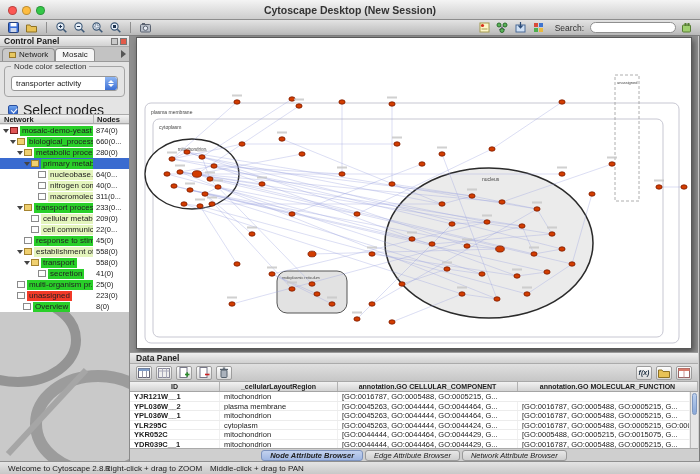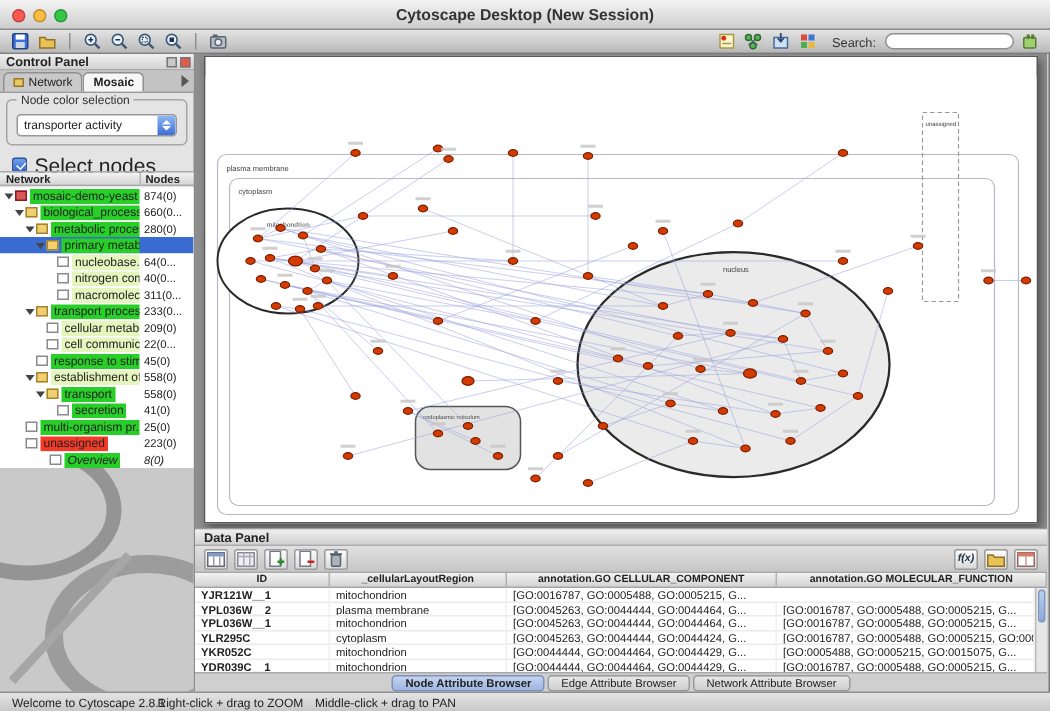--- a/index.html
+++ b/index.html
@@ -31,21 +31,21 @@
     border-right:1px solid #8a8a8a; }
   .cp-title { height:11px; background:linear-gradient(#f1f1f1,#d2d2d2); border-bottom:1px solid #aaa;
     font-size:8.5px; font-weight:bold; line-height:11px; padding-left:4px; position:relative; }
   .cp-btns { position:absolute; right:2px; top:2px; display:flex; gap:2px; }
   .cp-btn { width:7px; height:7px; border:1px solid #777; background:#c9c9c9; }
   .cp-btn.red { background:#e25b4a; }
   .cp-tabs { height:15px; background:#c3c3c3; display:flex; align-items:flex-end; padding-left:2px;
     border-bottom:1px solid #9a9a9a; }
   .tab { font-size:8px; padding:1px 6px 2px; border:1px solid #8f8f8f; border-bottom:none;
     border-radius:4px 4px 0 0; background:#c9c9c9; display:flex; gap:3px; align-items:center; height:13px; }
-  .tab.active { background:#f6f6f6; font-weight:bold; }
+  .tab.active { background:#f6f6f6; font-weight:normal; }
   .tabicon { width:7px; height:6px; background:#e8c860; border:1px solid #97782b; }
   .tab-arrow { margin-left:auto; margin-right:3px; margin-bottom:3px; width:0; height:0;
     border-top:4px solid transparent; border-bottom:4px solid transparent; border-left:5px solid #555; }
   .groupbox { position:absolute; left:4px; top:30px; width:121px; height:31px;
     border:1px solid #a5a5a5; border-radius:4px; }
   .group-legend { position:absolute; top:-5px; left:6px; background:#e4e4e4; padding:0 3px; font-size:8px; color:#333; }
   .dropdown { position:absolute; left:6px; top:9px; right:6px; height:15px; background:#fff;
     border:1px solid #979797; border-radius:3px; font-size:8px; display:flex; align-items:center;
     padding-left:4px; overflow:hidden; white-space:nowrap; }
   .dd-stepper { position:absolute; right:0; top:0; bottom:0; width:12px; border-radius:0 2px 2px 0;
@@ -114,21 +114,21 @@
   .dp-body { position:absolute; left:0; right:8px; top:39px; height:57px; background:#fff; overflow:hidden; }
   .drow { display:flex; height:9.5px; border-bottom:1px solid #ececec; font-size:7.5px; }
   .dcell { padding-left:4px; line-height:9.5px; white-space:nowrap; overflow:hidden; border-right:1px solid #f0f0f0; }
   .dcell.c0 { font-weight:bold; }
   .vscroll { position:absolute; right:0; top:39px; width:8px; height:57px; background:#e6e6e6; border-left:1px solid #bbb; }
   .vthumb { position:absolute; left:1px; right:1px; top:1px; height:22px; background:linear-gradient(#bcd0ee,#8aa8d8);
     border:1px solid #7e97c0; border-radius:3px; }
   .dp-tabs { position:absolute; left:0; right:0; bottom:0; height:13px; background:#cfcfcf;
     border-top:1px solid #aaa; display:flex; justify-content:center; align-items:center; gap:2px; }
   .dptab { font-size:7.5px; padding:0 8px; border:1px solid #9a9a9a; border-radius:3px;
-    background:linear-gradient(#e8e8e8,#cfcfcf); line-height:9px; }
+    background:linear-gradient(#e8e8e8,#cfcfcf); line-height:9px;font-style:italic; }
   .dptab.active { background:linear-gradient(#c3d2ef,#9fb6e2); border-color:#7c92bd; font-weight:bold; }
   
   .status { position:absolute; left:0; right:0; bottom:0; height:13px;
     background:linear-gradient(#e4e4e4,#c8c8c8); border-top:1px solid #8f8f8f; font-size:8px; }
   .status span { position:absolute; top:0; line-height:13px; color:#222; }
   .st1 { left:8px; } .st2 { left:105px; } .st3 { left:210px; }
 </style>
 </head>
 <body>
 
@@ -362,21 +362,21 @@
         <span class="tic page"></span>
         <span class="tlab green">multi-organism pr...</span>
         <span class="tcnt">25(0)</span>
       </div>
       <div class="trow" style="padding-left: 10px;">
         <span class="arr"></span>
         <span class="tic page"></span>
         <span class="tlab red">unassigned</span>
         <span class="tcnt">223(0)</span>
       </div>
-      <div class="trow" style="padding-left: 26px; font-style: italic;">
+      <div class="trow" style="padding-left: 16px;">
         <span class="arr"></span>
         <span class="tic page"></span>
         <span class="tlab green">Overview</span>
         <span class="tcnt">8(0)</span>
       </div>
     </div>
 
   <div class="thumb">
     <svg width="130" height="150">
       <ellipse cx="18" cy="28" rx="58" ry="42" fill="none" stroke="#949494" stroke-width="10"></ellipse>

